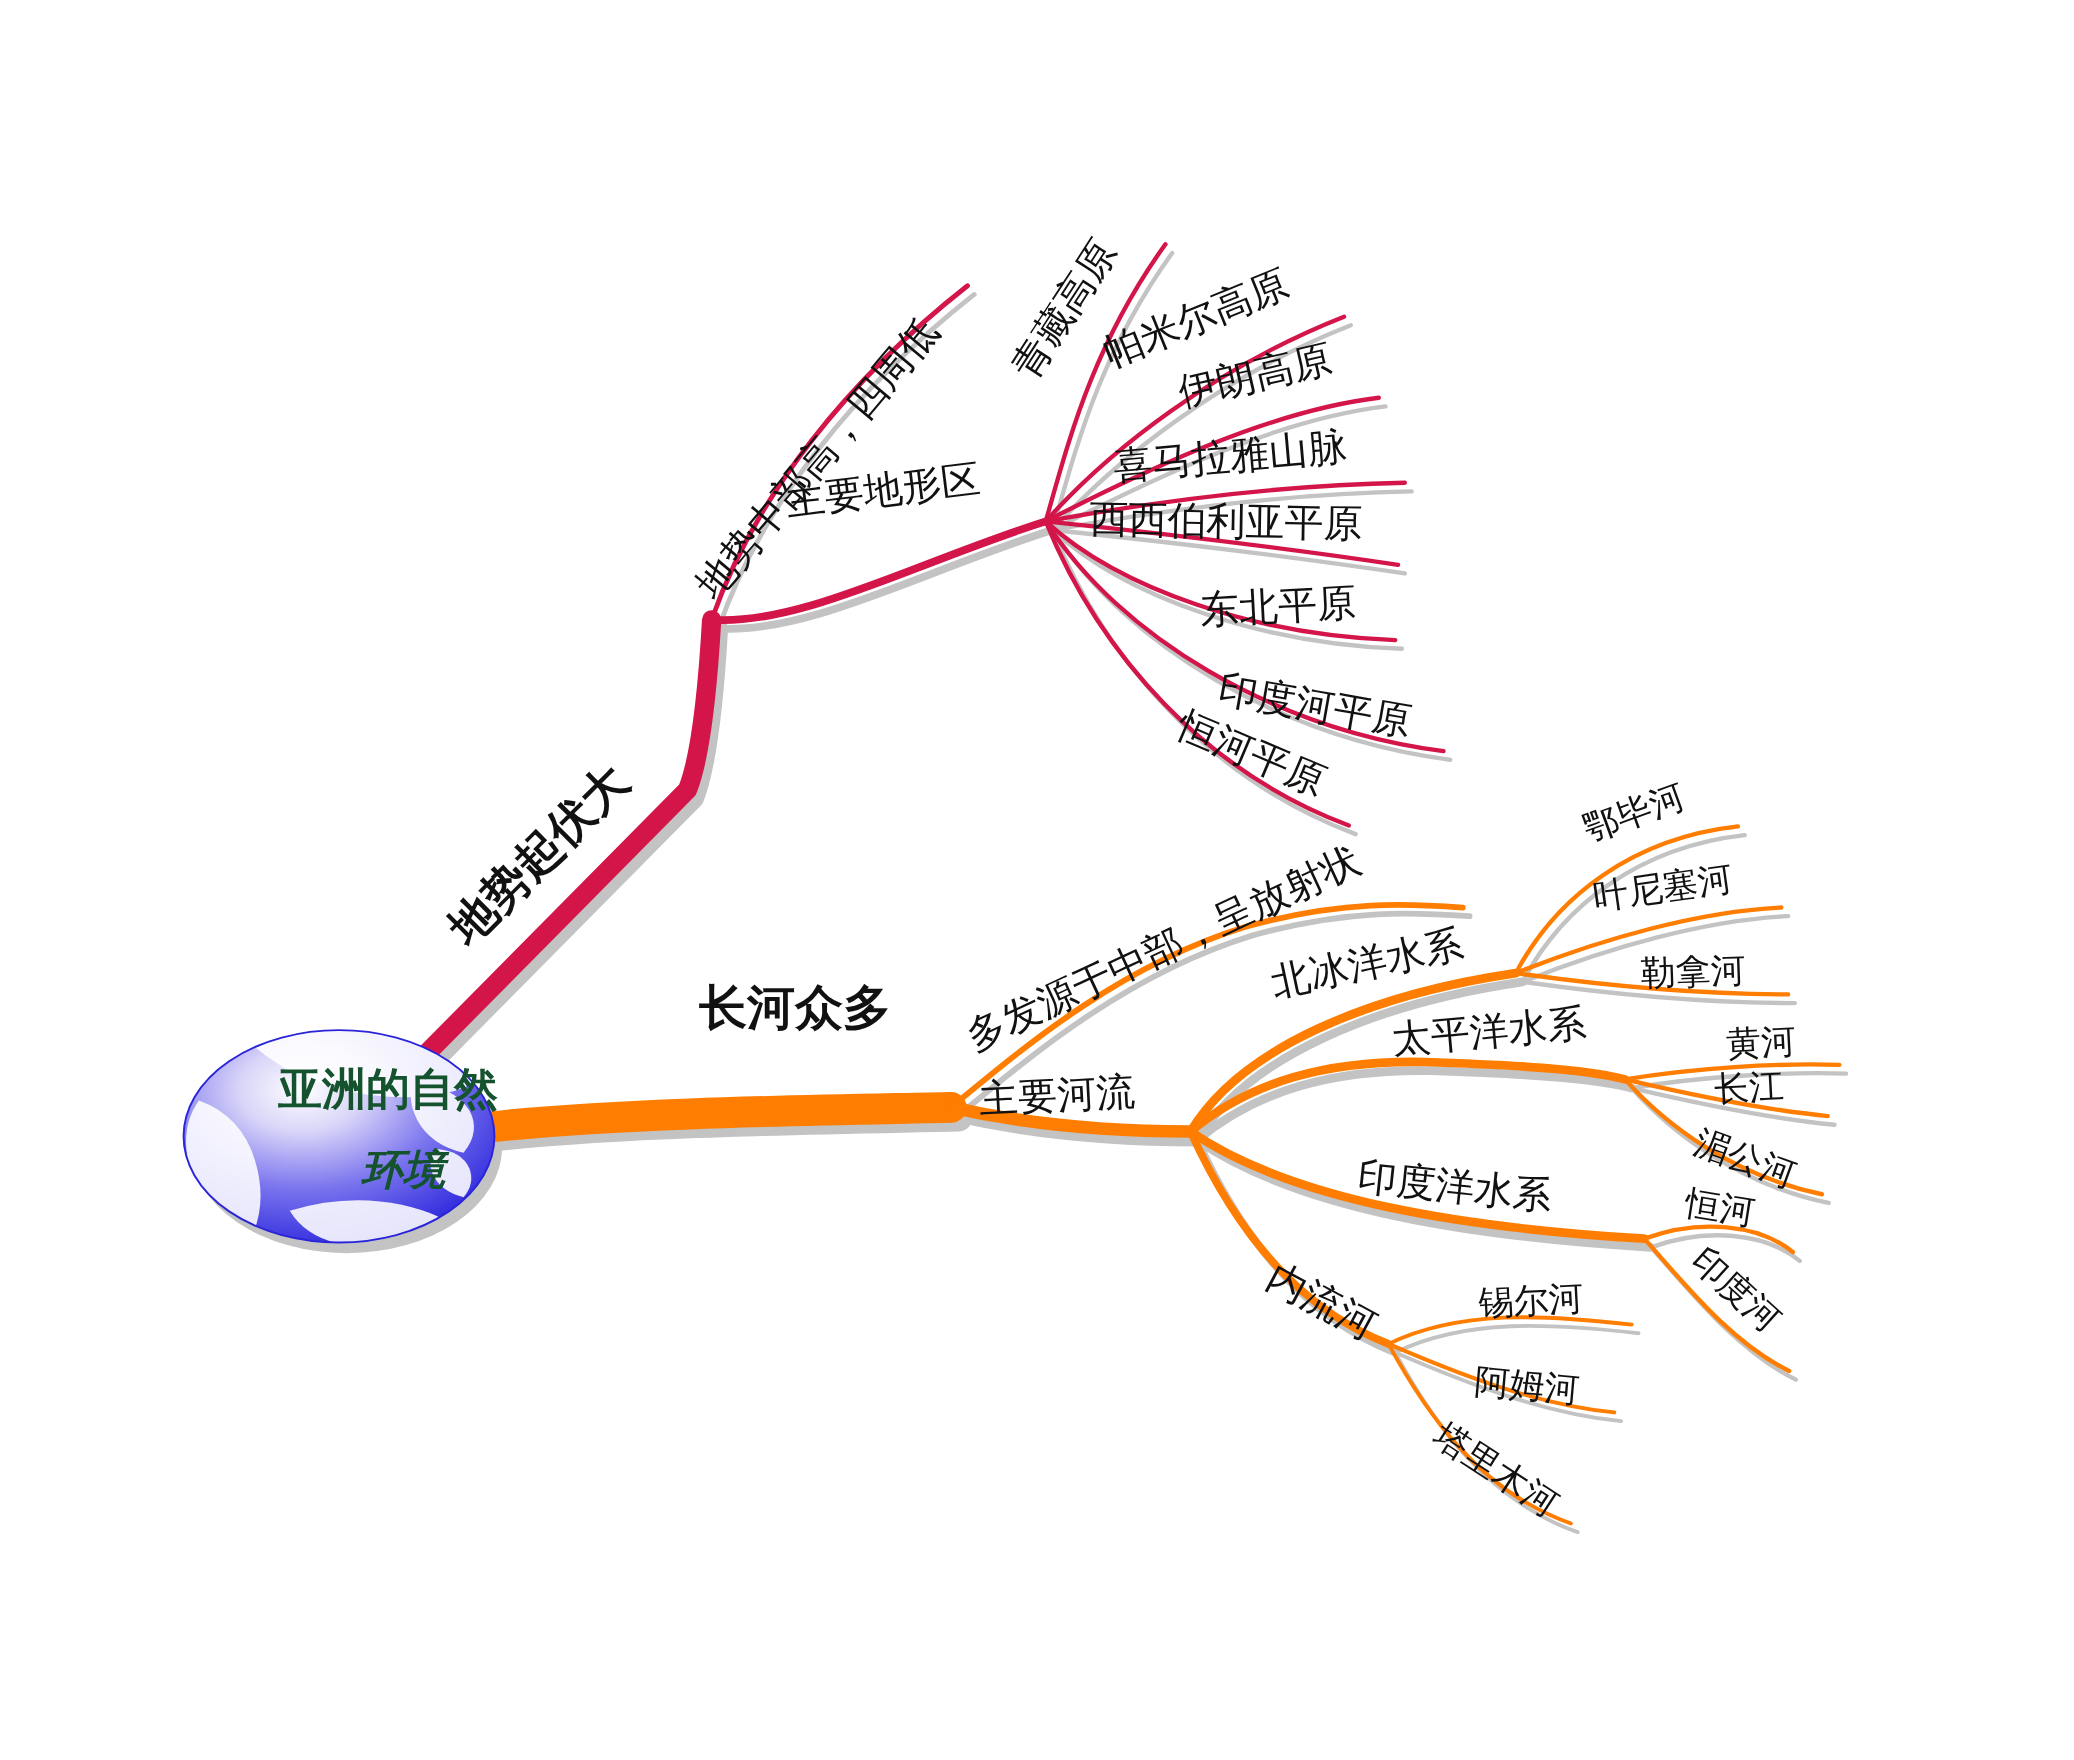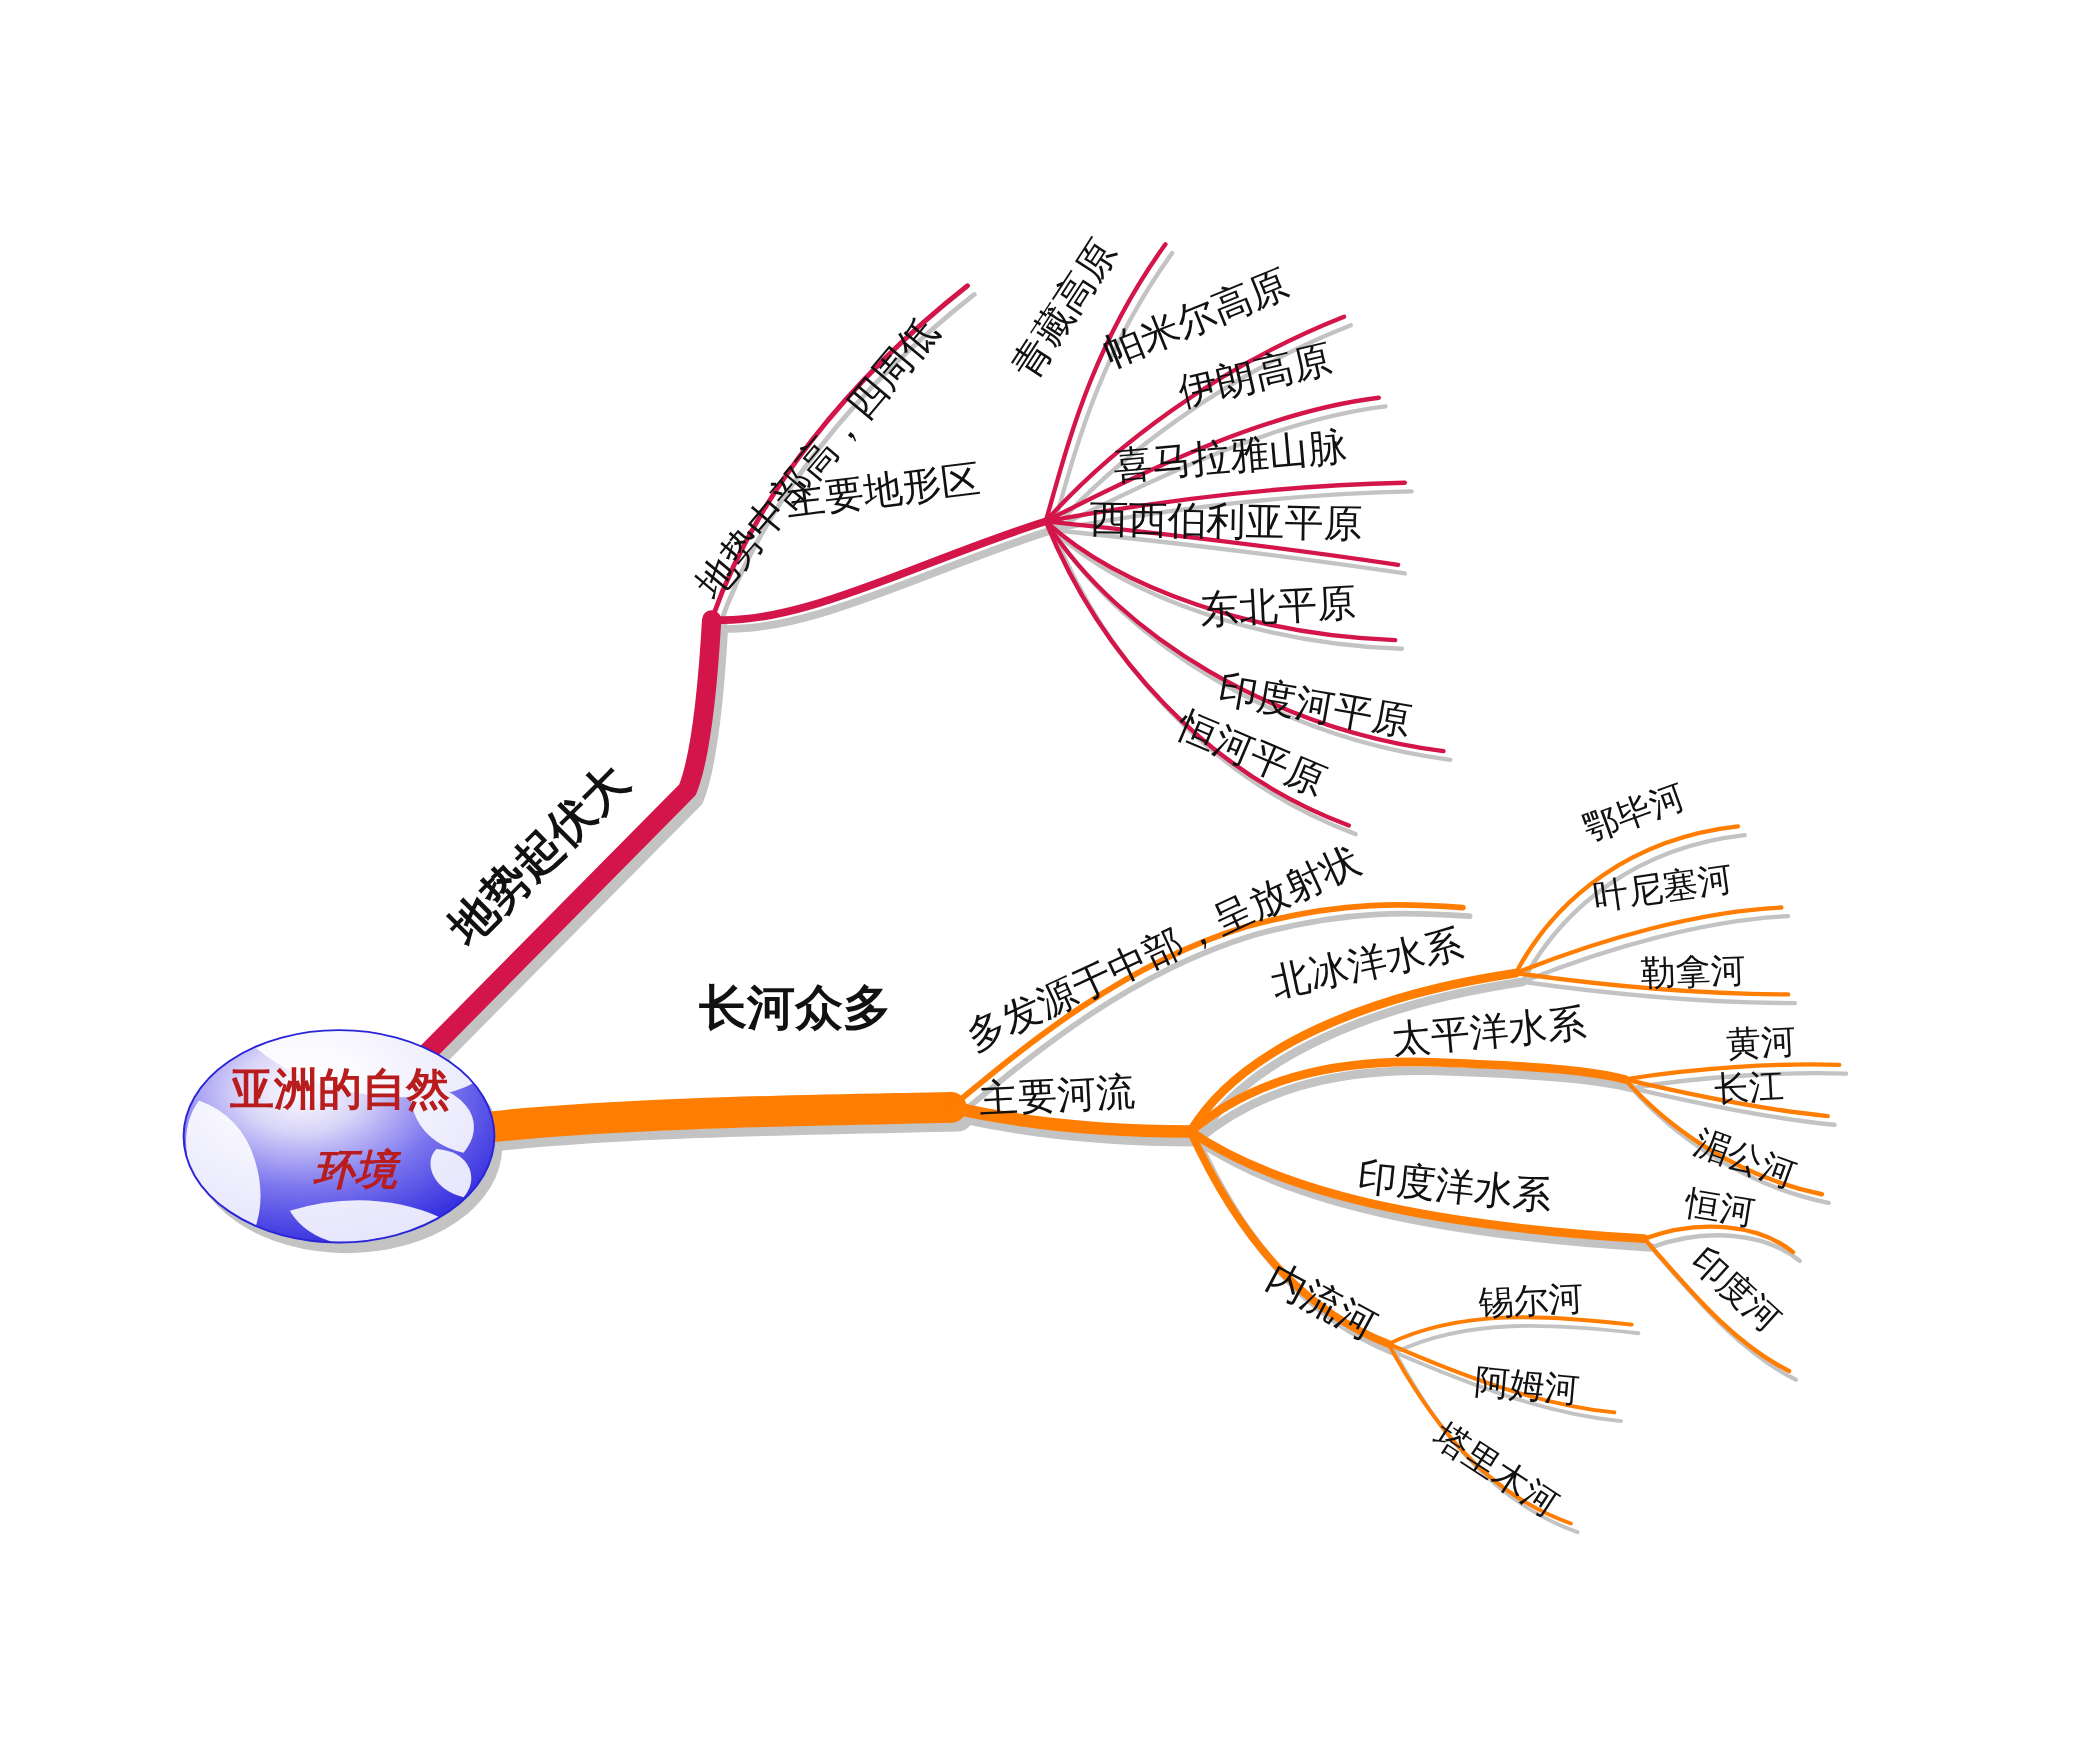--- a/index.html
+++ b/index.html
@@ -22,24 +22,25 @@
   }
   .bold{font-weight:bold;}
   .sz50{font-size:48px;}
   .sz48{font-size:46px;}
   .sz40{font-size:39px;}
   .sz36{font-size:35px;}
   .globe-text{
     position:absolute;
     transform:translate(-50%,-50%);
     font-weight:bold;
-    color:#b91c1c;
+    color:#14532d;
     white-space:nowrap;
     z-index:6;
     font-family:"Liberation Serif","DejaVu Serif",serif;
+    margin-left:48px;
   }
 </style>
 </head>
 <body>
 
 <div id="canvas">
 
   <svg id="map-svg" width="2075" height="1760" viewBox="0 0 2149 1823">
     <defs>
       <radialGradient id="seaGrad" cx="38%" cy="28%" r="90%">

